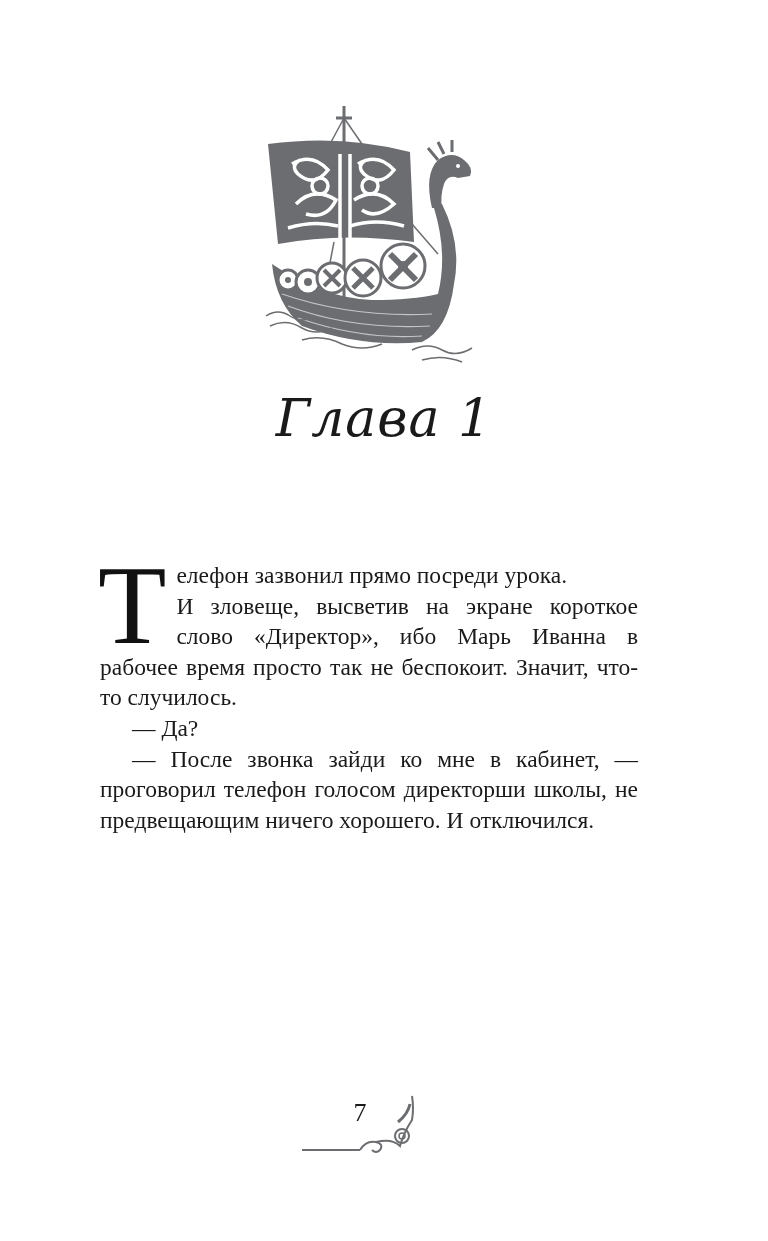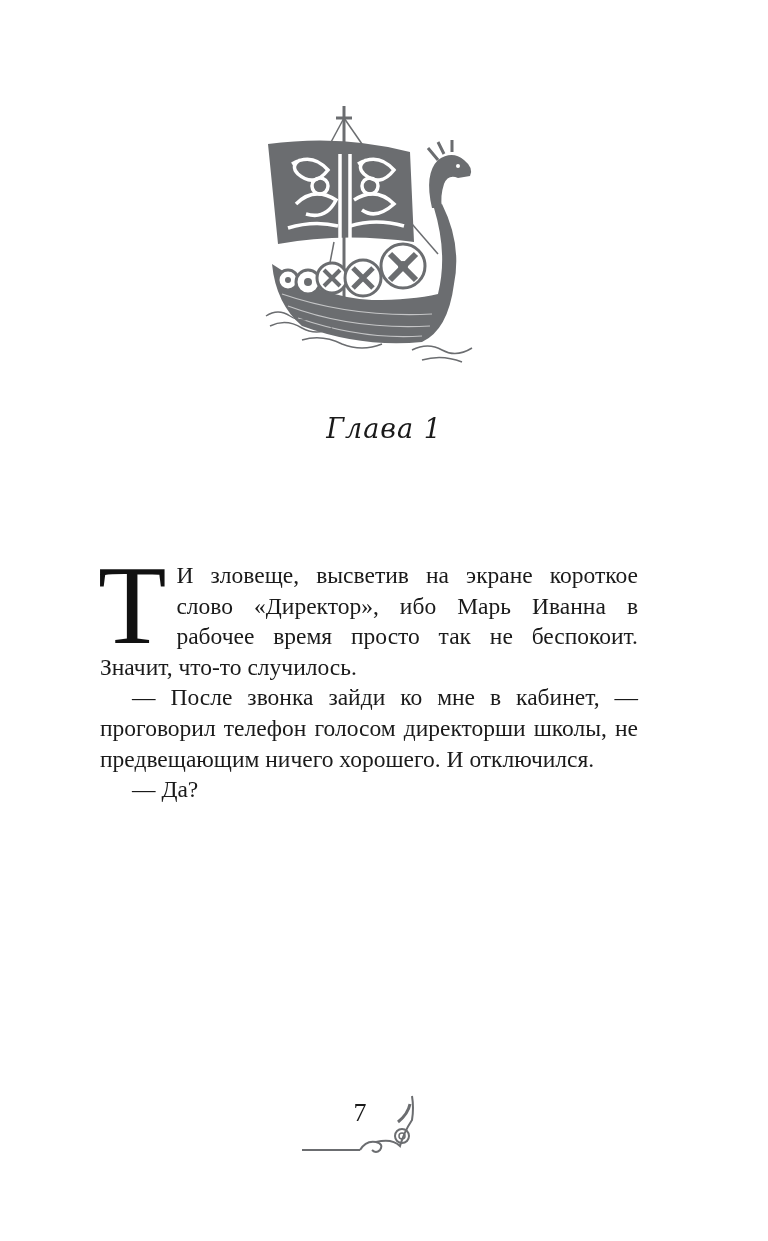--- a/index.html
+++ b/index.html
@@ -23,24 +23,23 @@
       height: 262px;
     }
     .chapter-title {
       position: absolute;
       left: 0;
       width: 768px;
       top: 388px;
       text-align: center;
       font-family: "DejaVu Serif", serif;
       font-style: italic;
-      font-size: 27px;
+      font-size: 52px;
       color: #1a1a1a;
       letter-spacing: 1px;
-      margin-top: 25px;
     }
     .text-block {
       position: absolute;
       left: 100px;
       top: 560px;
       width: 538px;
       font-family: "Liberation Serif", "DejaVu Serif", serif;
       font-size: 23.5px;
       line-height: 30.6px;
       text-align: justify;
@@ -151,25 +150,25 @@
     <path d="M40 236 q20 -6 40 4 q20 8 40 0"></path>
     <path d="M150 246 q16 -8 30 0 q14 8 30 -2"></path>
     <path d="M160 256 q20 -6 40 2"></path>
   </g>
 </svg>
 
 <div class="chapter-title">Глава 1</div>
 
 <div class="text-block">
   <p class="first">
-    <span class="dropcap">Т</span>
+    <span class="dropcap">Т</span><span>елефон зазвонил прямо посреди урока.</span>
   </p>
   <p class="after-dropcap">И зловеще, высветив на экране короткое слово «Директор», ибо Марь Иванна в рабочее время просто так не беспокоит. Значит, что-то случилось.</p>
+  <p>— Да?</p>
   <p>— После звонка зайди ко мне в кабинет, — проговорил телефон голосом директорши шко­лы, не предвещающим ничего хорошего. И от­ключился.</p>
-  <p>— Да?</p>
 </div>
 
 <div class="page-footer">
   <svg class="footer-ornament" viewBox="0 0 120 62" xmlns="http://www.w3.org/2000/svg">
     <line x1="2" y1="58" x2="60" y2="58" stroke="#6b6d70" stroke-width="2"></line>
     <path d="M60 58 Q66 48 76 50 Q84 52 80 58 Q76 62 72 58" fill="none" stroke="#6b6d70" stroke-width="2"></path>
     <path d="M76 50 Q92 46 100 54 Q104 40 112 28 Q114 16 112 4" fill="none" stroke="#6b6d70" stroke-width="2"></path>
     <circle cx="102" cy="44" r="7" fill="none" stroke="#6b6d70" stroke-width="2"></circle>
     <circle cx="102" cy="44" r="3" fill="none" stroke="#6b6d70" stroke-width="1.5"></circle>
     <path d="M98 30 Q108 22 110 12" fill="none" stroke="#6b6d70" stroke-width="3"></path>

